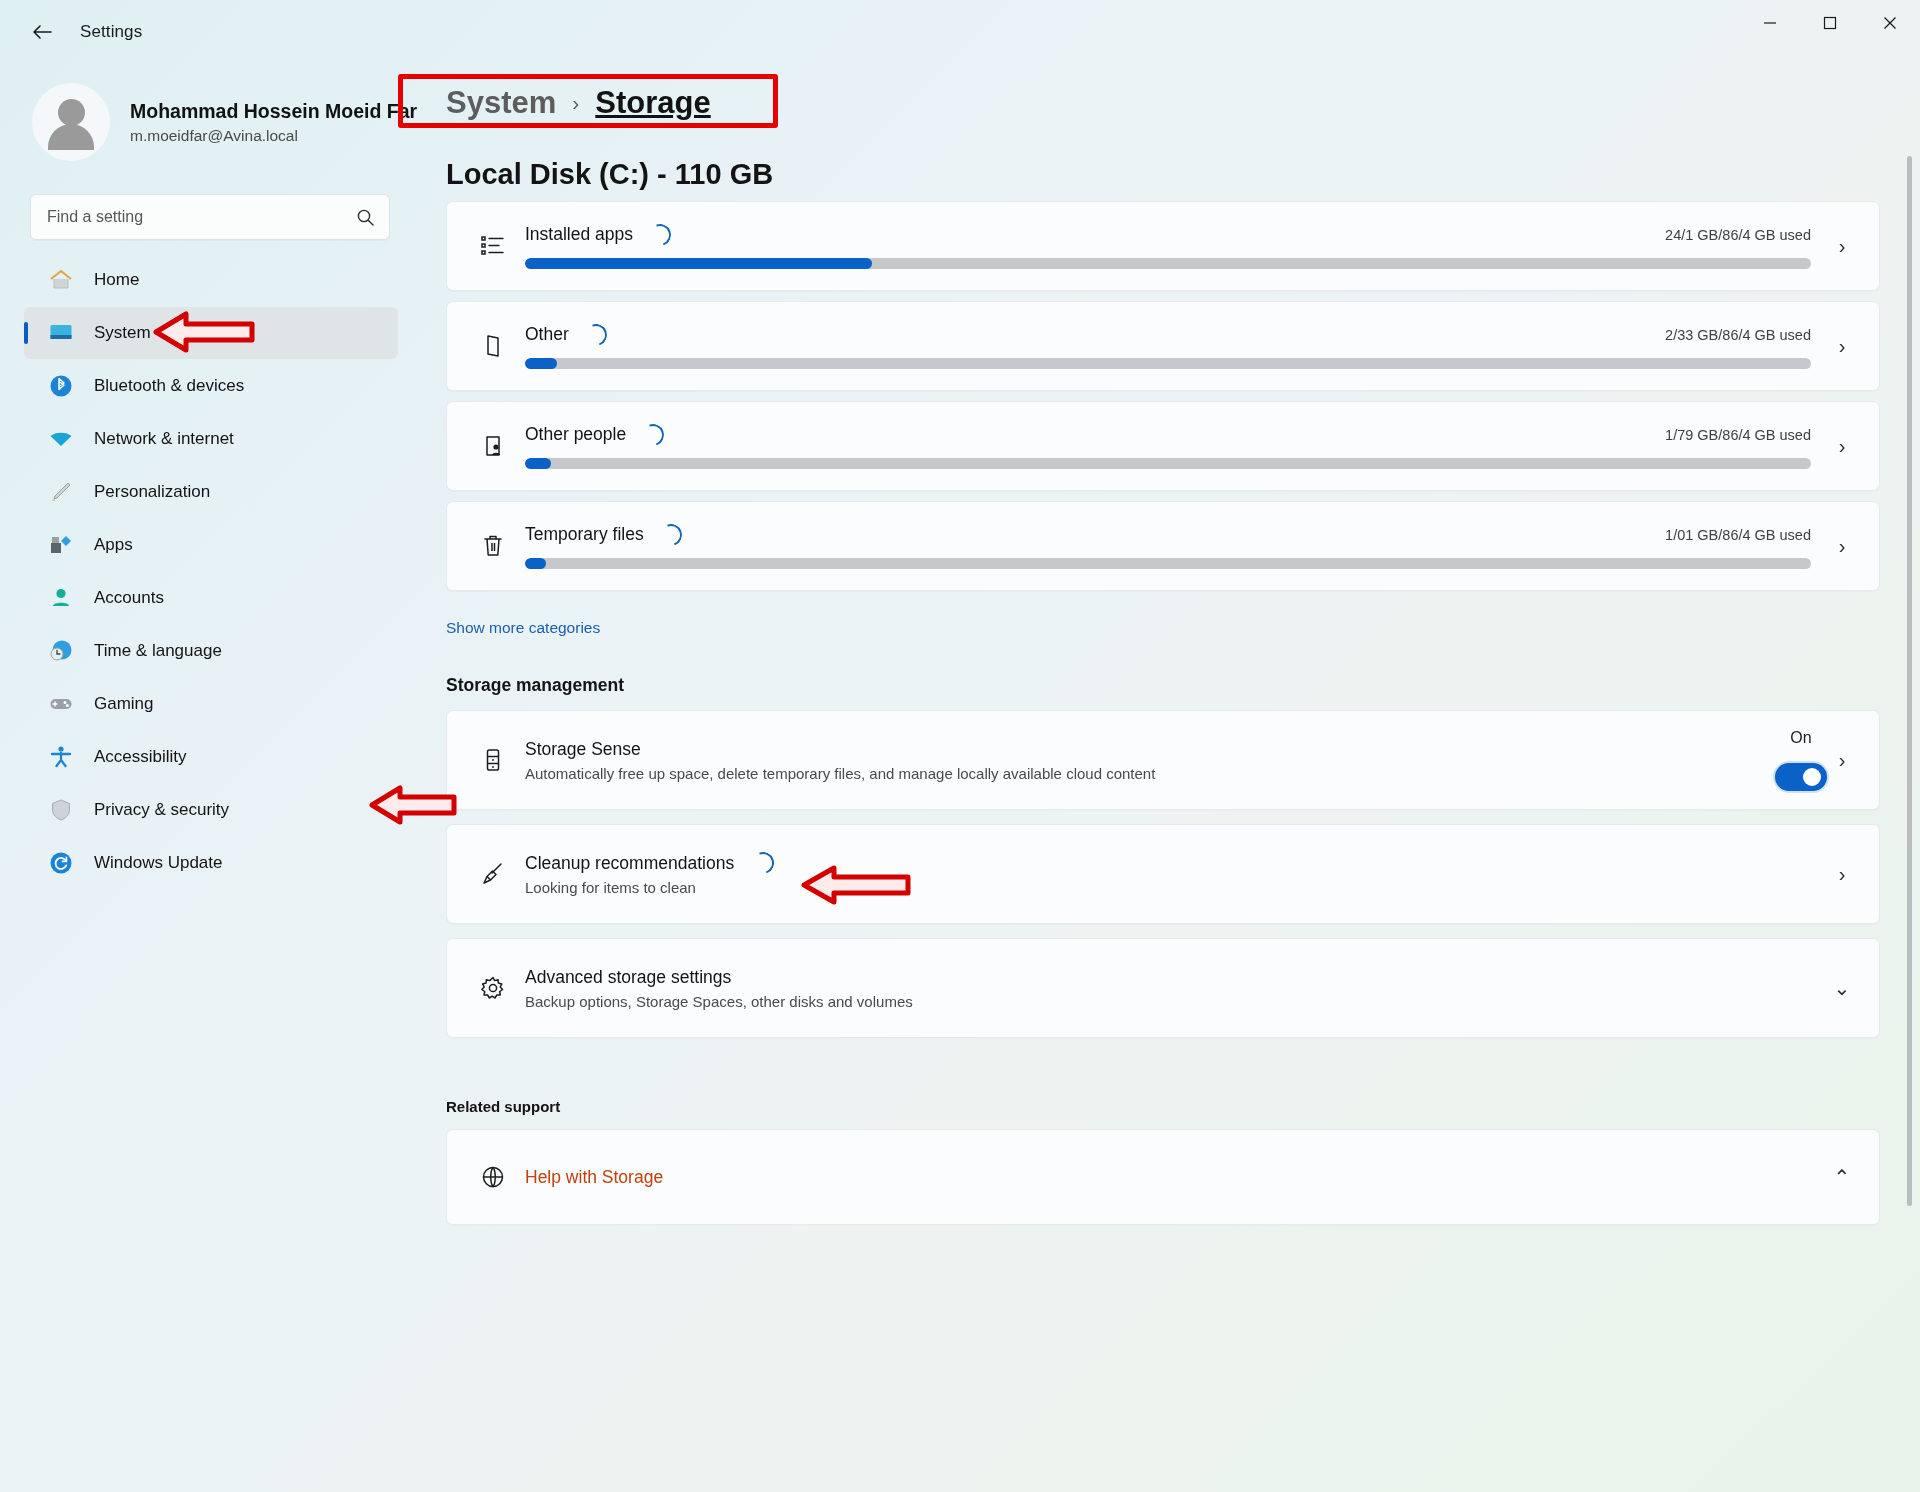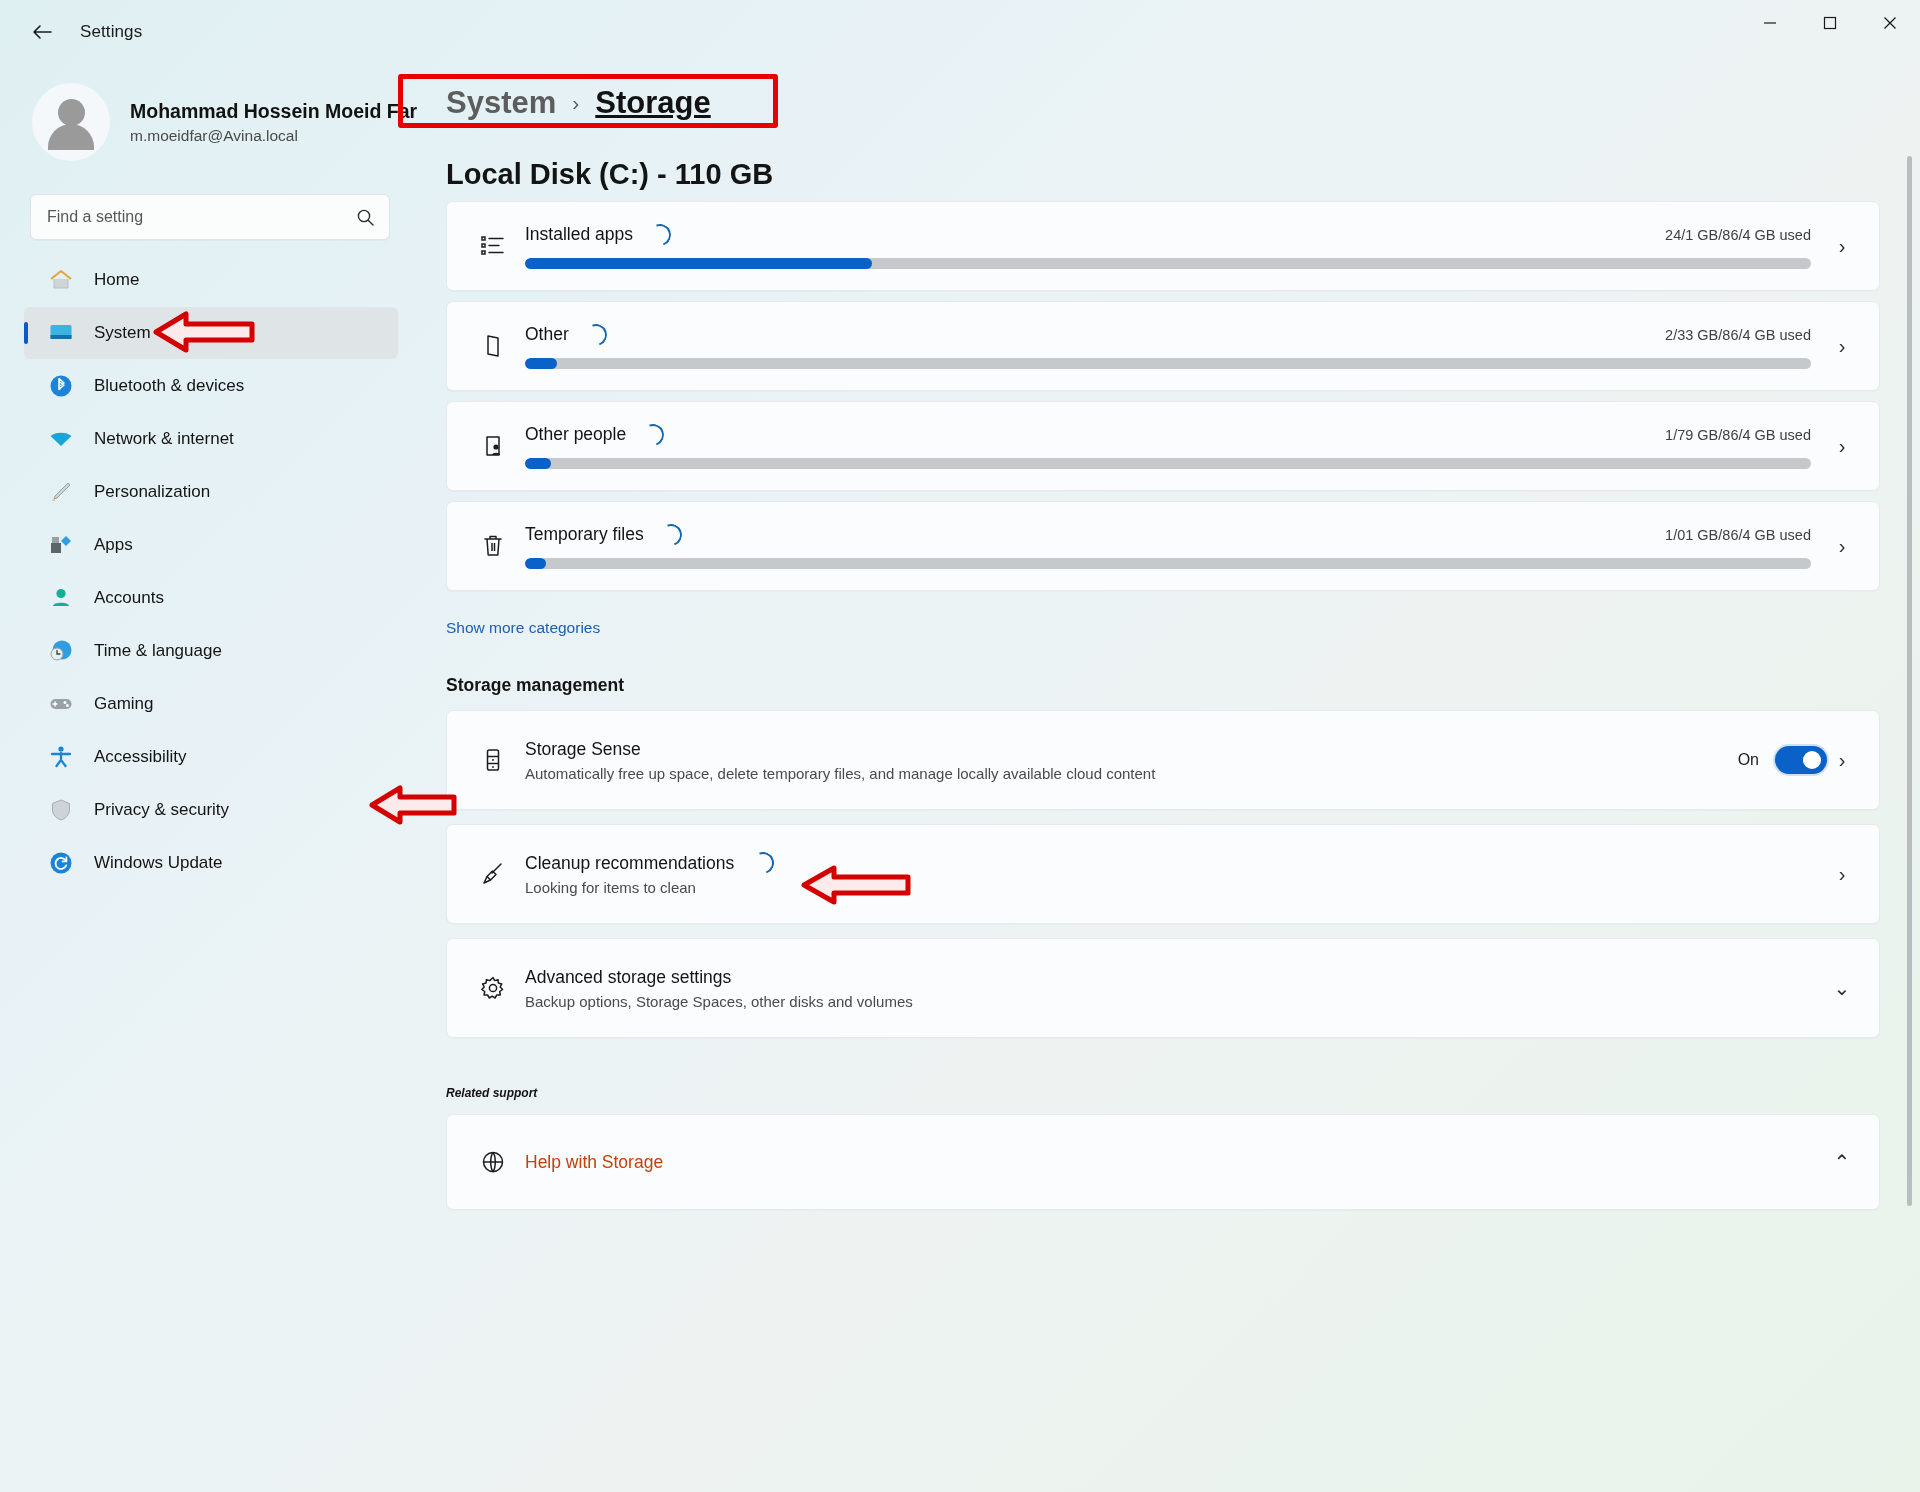--- a/index.html
+++ b/index.html
@@ -119,29 +119,29 @@
   .section-title {
     margin-left: 20px; margin-top: 38px; font-size: 17.5px; font-weight: bold; color: #141414;
   }
 
   .mgmt-card { min-height: 100px; display: flex; align-items: center; padding: 0 22px 0 26px; margin-top: 14px; }
   .mgmt-ico { width: 40px; flex: 0 0 40px; display: flex; align-items: center; justify-content: center; color: #1d1d1d; }
   .mgmt-main { flex: 1; padding-left: 12px; }
   .mgmt-title-row { display: flex; align-items: center; gap: 18px; }
   .mgmt-title { font-size: 17.5px; color: #141414; }
   .mgmt-sub { font-size: 15px; color: #4a4a4a; margin-top: 5px; }
-  .toggle-wrap { display: flex; align-items: center; gap: 16px; }
+  .toggle-wrap { display: flex; align-items: center; gap: 16px; flex-direction: column; }
   .toggle-label { font-size: 16px; color: #1b1b1b; }
   .toggle {
     width: 52px; height: 28px; border-radius: 14px; background: #0a62c9;
     position: relative; box-shadow: 0 0 0 2px rgba(10,98,201,.18);
   }
   .toggle .knob { width: 18px; height: 18px; border-radius: 50%; background: #fff; position: absolute; top: 5px; right: 6px; }
 
-  .related-title { margin-left: 20px; margin-top: 48px; font-size: 12px; font-weight: bold; color: #141414; font-style: italic; }
+  .related-title { margin-left: 20px; margin-top: 60px; font-size: 15px; font-weight: bold; color: #141414; }
   .help-card { height: 96px; display: flex; align-items: center; padding: 0 22px 0 26px; margin-top: 14px; }
   .help-ico { width: 40px; flex: 0 0 40px; display: flex; align-items: center; justify-content: center; color: #1d1d1d; }
   .help-label { font-size: 17.5px; color: #c2410c; padding-left: 12px; flex: 1; }
 
   
   .scrollbar { position: absolute; right: 8px; top: 92px; width: 5px; height: 1340px; }
   .scrollthumb { width: 5px; border-radius: 3px; background: #b9bdbf; height: 1050px; }
 
   
   .anno { position: absolute; pointer-events: none; }

